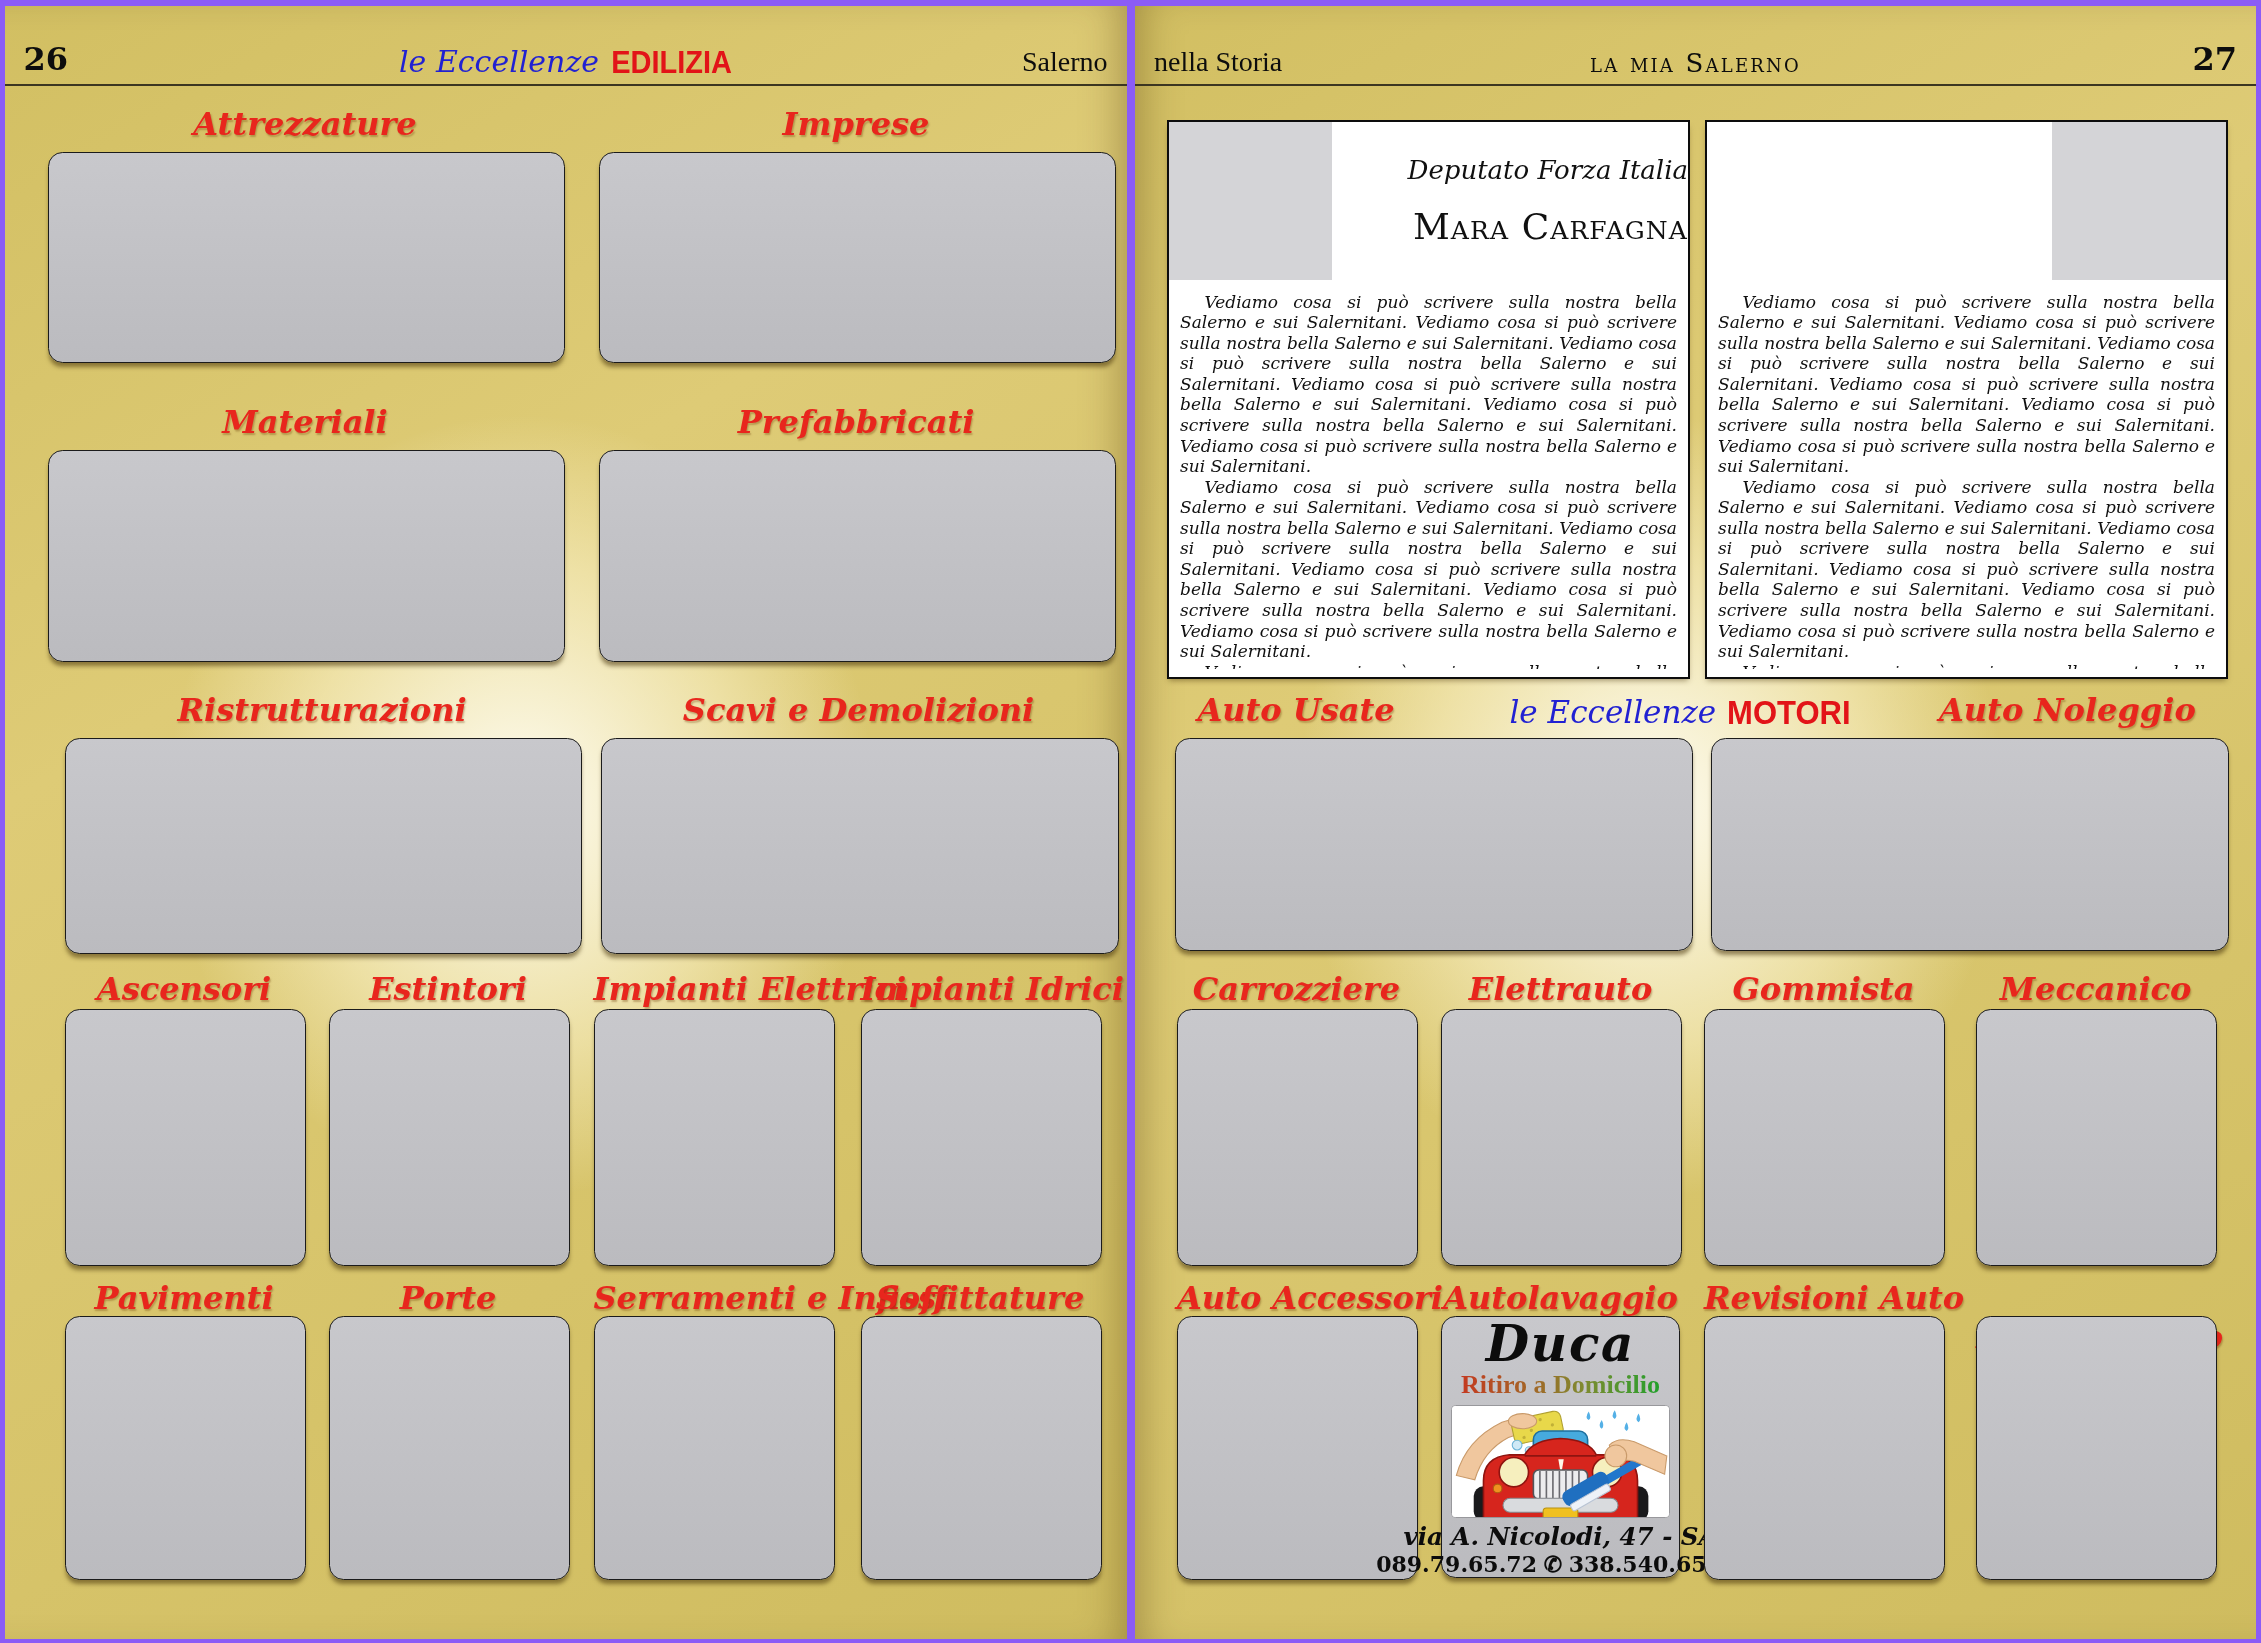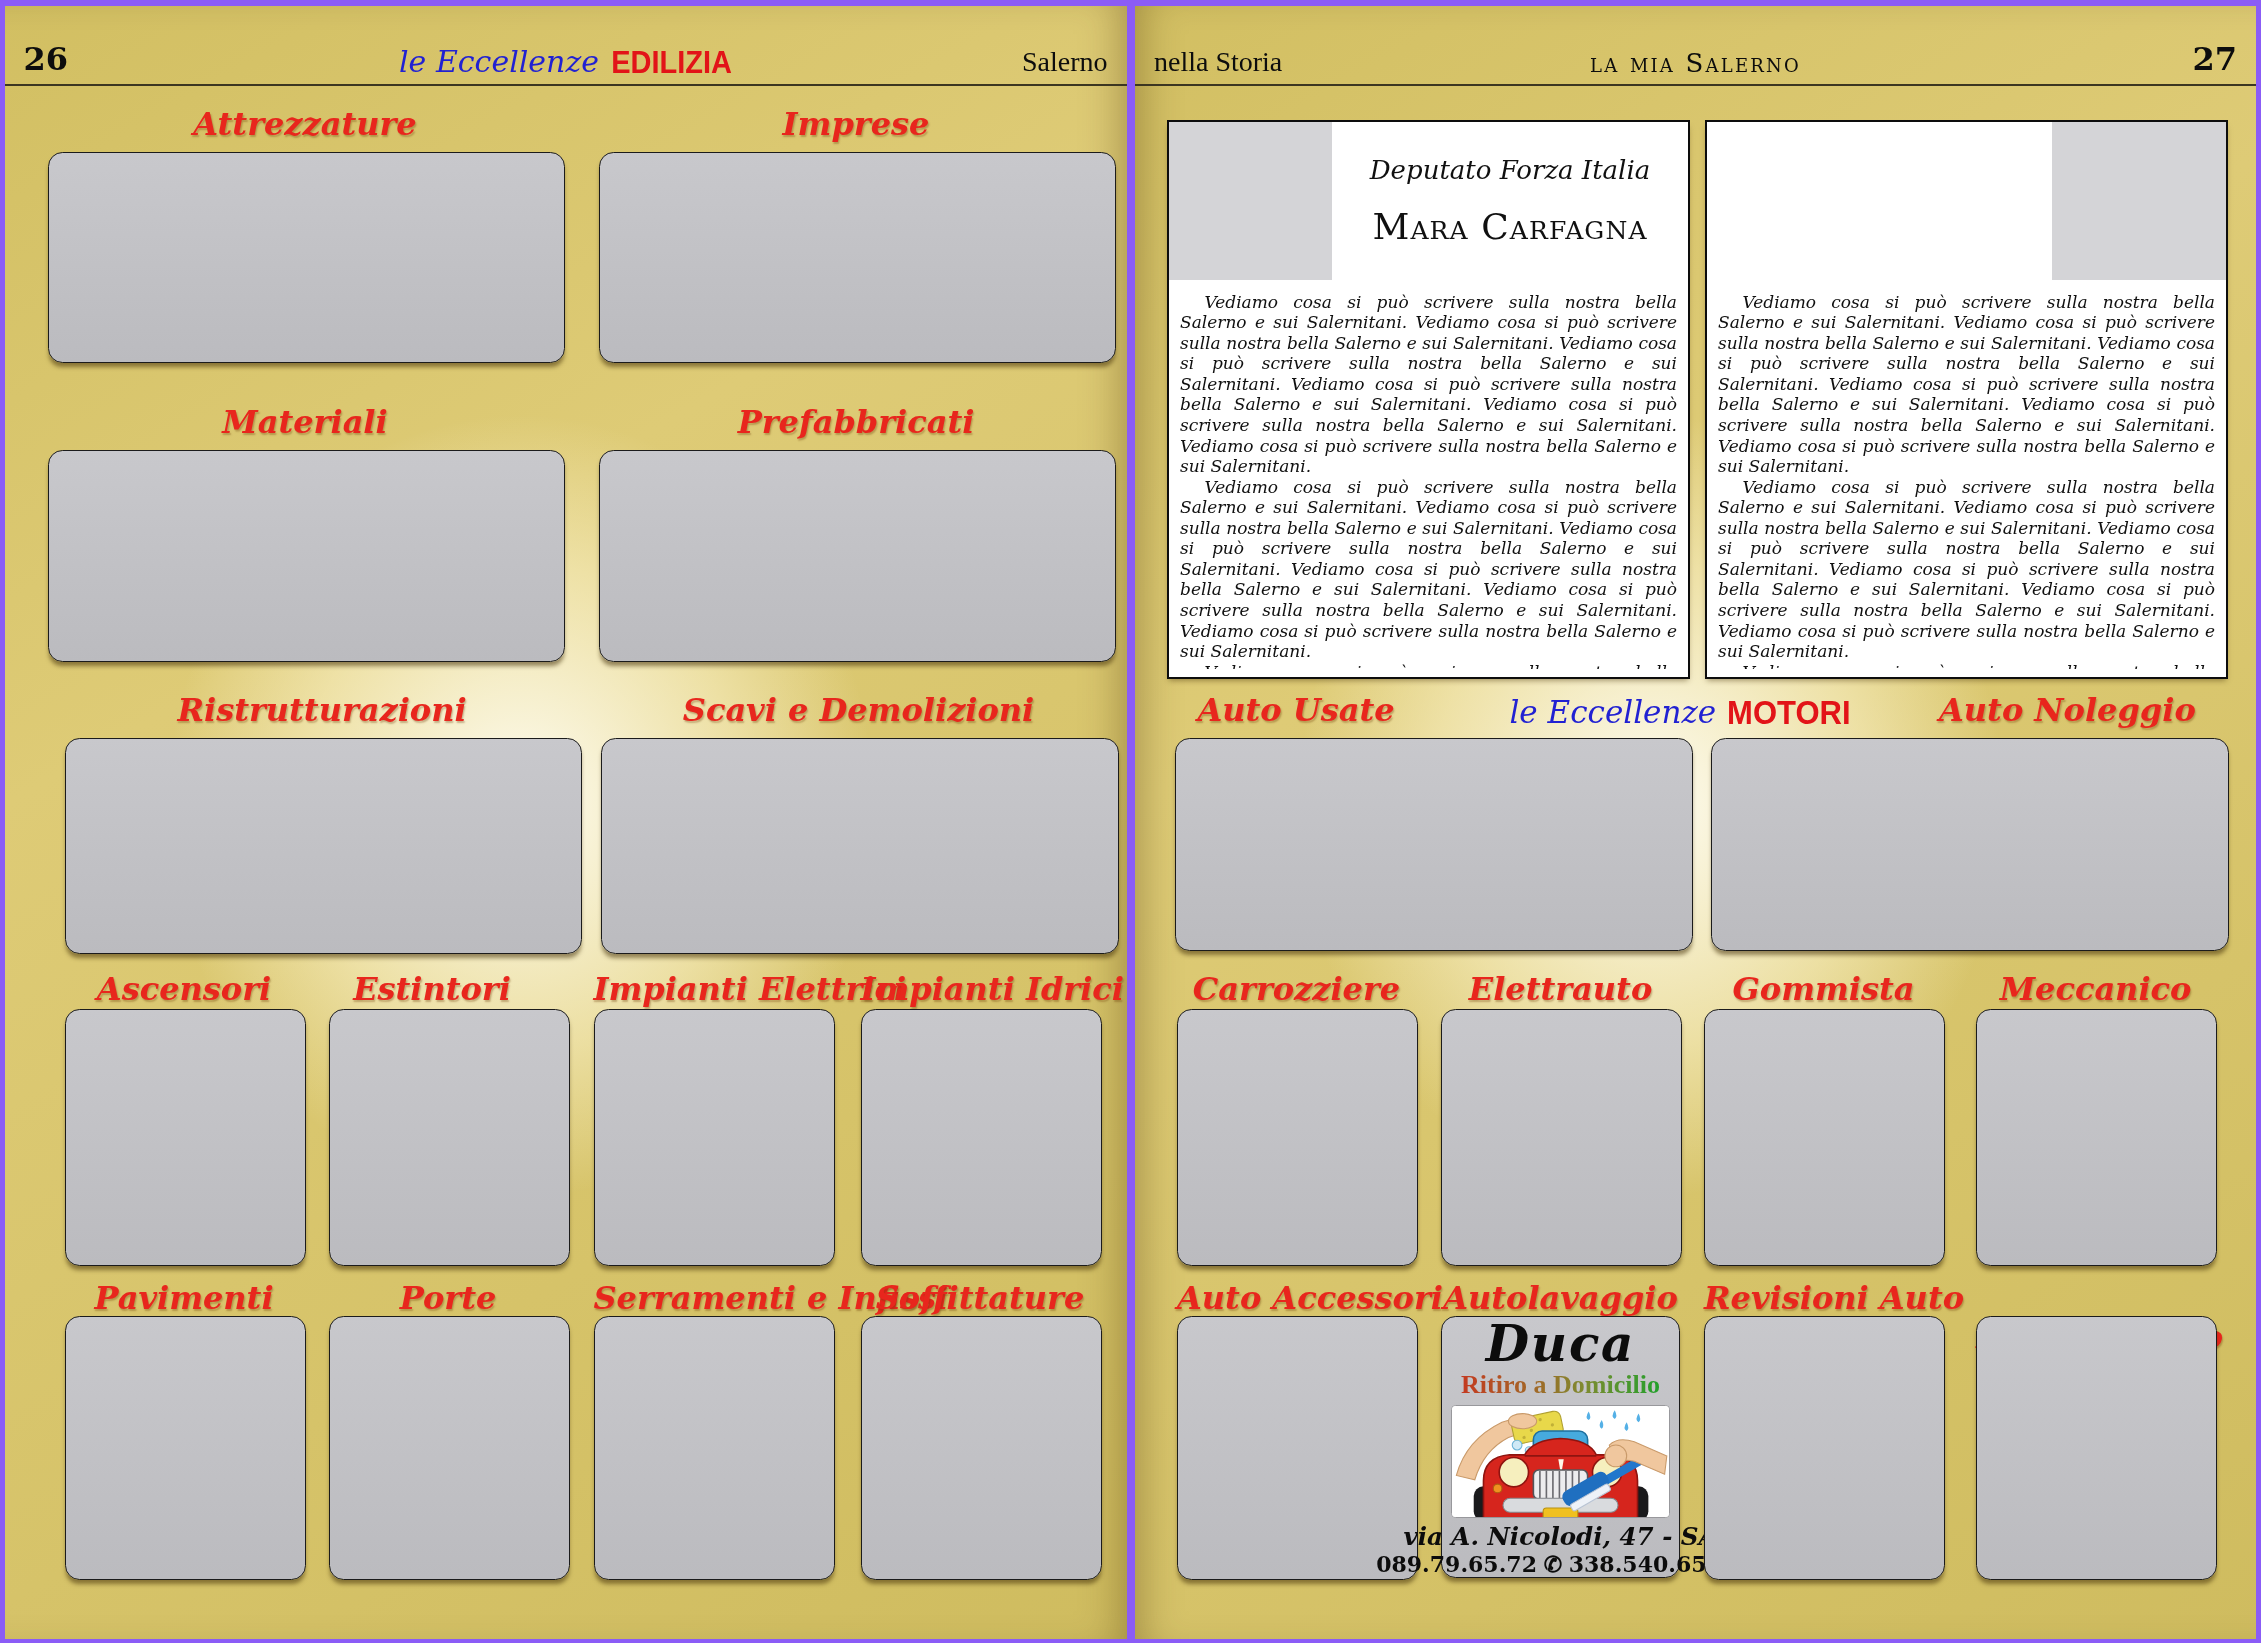--- a/index.html
+++ b/index.html
@@ -26,21 +26,21 @@
   .cat-title{position:absolute;text-align:center;color:#e8261d;
      font:italic 700 32px "DejaVu Serif",serif;text-shadow:1.1px 1.7px 1.7px rgba(110,60,10,.35);white-space:nowrap;}
   .cat-title.small{font-size:32px;}
   .slot{position:absolute;background:linear-gradient(#c8c8cc,#bbbbbf);border:1.7px solid #1b1b1b;
         border-radius:14.5px;box-shadow:0 5px 4.5px -1.7px rgba(70,50,10,.55);}
 
   .deputy{position:absolute;background:#ffffff;border:2.2px solid #0d0d0d;box-shadow:0 4.5px 5.6px -2.2px rgba(70,50,10,.5);}
   .photo{position:absolute;top:0;width:163px;height:158px;background:#d4d4d7;}
   .deputy.card-l .photo{left:0;}
   .deputy.card-r .photo{right:0;width:174px;}
-  .dep-head{position:absolute;top:0;height:158px;display:flex;flex-direction:column;justify-content:center;align-items:center;gap:21px;}
+  .dep-head{position:absolute;top:0;height:158px;display:flex;flex-direction:column;justify-content:center;align-items:flex-end;gap:21px;}
   .deputy.card-l .dep-head{left:163px;right:0;}
   .deputy.card-r .dep-head{left:0;right:174px;}
   .dep-role{font:italic 400 26px "DejaVu Serif",serif;color:#101010;white-space:nowrap;}
   .dep-name{font:400 36px "DejaVu Serif",serif;font-variant:small-caps;letter-spacing:1.1px;color:#101010;white-space:nowrap;}
   .dep-body{position:absolute;left:11px;right:11px;top:170px;bottom:7.8px;overflow:hidden;
             font:italic 400 17px "DejaVu Serif",serif;line-height:1.21;text-align:justify;color:#101010;}
   .dep-body p{margin:0;text-indent:24.5px;}
 
   .motori-logo{position:absolute;display:flex;align-items:baseline;gap:11px;justify-content:center;}
   .motori-logo .brand-script{font-size:31px;}
@@ -79,21 +79,21 @@
     <div class="cat-title" style="left:594px;top:397px;width:515px;">Prefabbricati</div>
     <div class="slot" style="left:43px;top:444px;width:515px;height:210px;"></div>
     <div class="slot" style="left:594px;top:444px;width:515px;height:210px;"></div>
 
     <div class="cat-title" style="left:60px;top:685px;width:515px;">Ristrutturazioni</div>
     <div class="cat-title" style="left:596px;top:685px;width:516px;">Scavi e Demolizioni</div>
     <div class="slot" style="left:60px;top:732px;width:515px;height:214px;"></div>
     <div class="slot" style="left:596px;top:732px;width:516px;height:214px;"></div>
 
     <div class="cat-title small" style="left:60px;top:964px;width:239px;">Ascensori</div>
-    <div class="cat-title small" style="left:308px;top:964px;width:239px;">Estintori</div>
+    <div class="cat-title small" style="left:324px;top:964px;width:239px;">Estintori</div>
     <div class="cat-title small" style="left:589px;top:964px;width:239px;">Impianti Elettrici</div>
     <div class="cat-title small" style="left:856px;top:964px;width:239px;">Impianti Idrici</div>
     <div class="slot" style="left:60px;top:1003px;width:239px;height:255px;"></div>
     <div class="slot" style="left:324px;top:1003px;width:239px;height:255px;"></div>
     <div class="slot" style="left:589px;top:1003px;width:239px;height:255px;"></div>
     <div class="slot" style="left:856px;top:1003px;width:239px;height:255px;"></div>
 
     <div class="cat-title small" style="left:60px;top:1273px;width:239px;">Pavimenti</div>
     <div class="cat-title small" style="left:324px;top:1273px;width:239px;">Porte</div>
     <div class="cat-title small" style="left:589px;top:1273px;width:239px;">Serramenti e Infissi</div>

